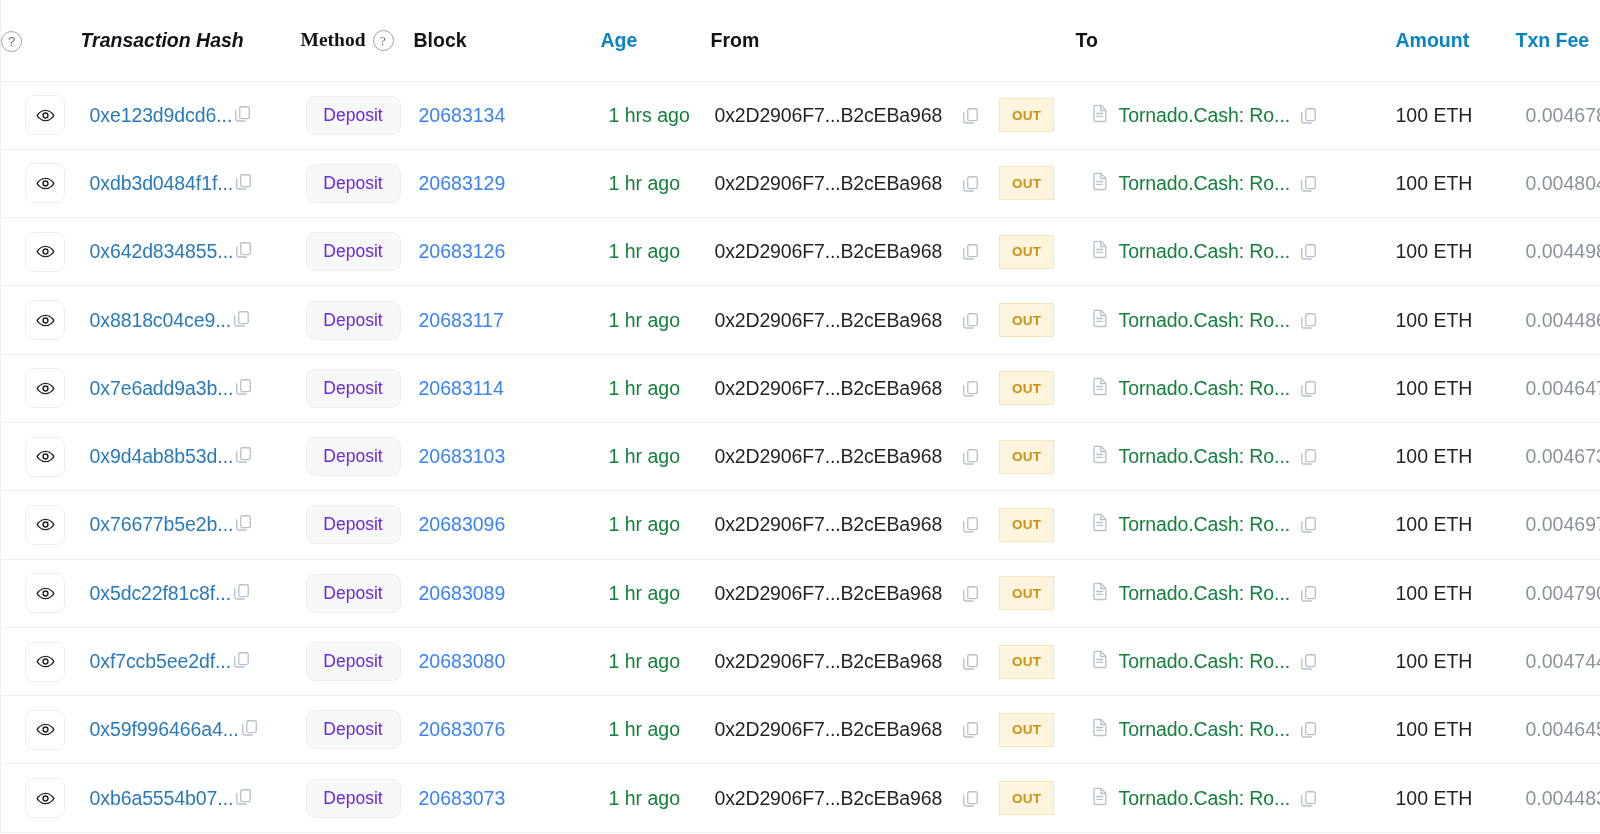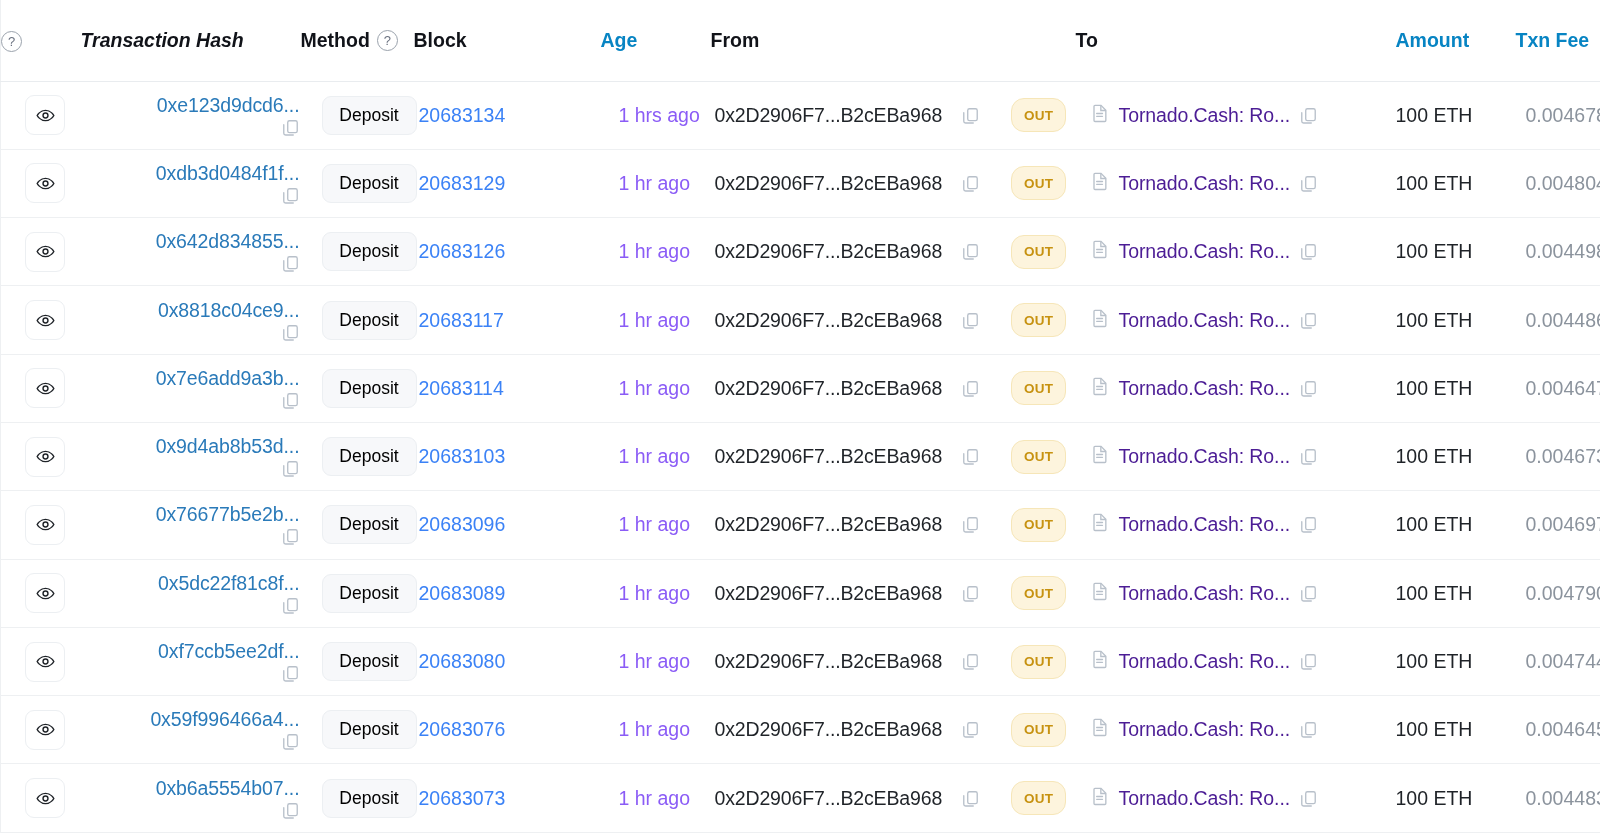--- a/index.html
+++ b/index.html
@@ -58,21 +58,21 @@
 
   .head-pad-hash   { padding-left: 9px; font-style: italic; }
   .head-pad-method { padding-left: 6px; }
   .head-pad-block  { padding-left: 5px; }
   .head-pad-age    { padding-left: 2px; margin-left: 21px; }
   .head-pad-from   { padding-left: 4px; }
   .head-pad-to     { padding-left: 44px; }
   .head-pad-amount { padding-left: 22px; }
   .head-pad-fee    { padding-left: 10px; }
 
-  .head-flex { display: flex; align-items: center; gap: 7px; }
+  .head-flex { display: flex; align-items: center; gap: 7px; font-family: Liberation Serif, serif; }
 
   
   .qmark {
     display: inline-flex;
     align-items: center;
     justify-content: center;
     width: 21px;
     height: 21px;
     border-radius: 50%;
     border: 1.4px solid #9aa2ac;
@@ -90,75 +90,74 @@
     border: 1px solid #eceff2;
     border-radius: 9px;
     background: #ffffff;
     display: flex;
     align-items: center;
     justify-content: center;
     cursor: pointer;
     padding: 0;
   }
 
-  .hash-cell { display: flex; align-items: flex-end; gap: 1px; padding-left: 9px; flex-direction: column; }
+  .hash-cell { display: flex; align-items: flex-start; gap: 1px; padding-left: 9px; }
   .hash-link {
     color: #2a7ab9;
     text-decoration: none;
     font-size: 19.5px;
     letter-spacing: -0.1px;
   }
 
   .copy-icon { flex: none; cursor: pointer; display: inline-flex; }
 
   .method-pill {
     display: inline-flex;
     align-items: center;
     justify-content: center;
     min-width: 95px;
     height: 39px;
     padding: 0 12px;
     border: 1px solid #eceff2;
     border-radius: 9px;
     background: #f7f8fa;
     font-size: 17.5px;
-    color: #000000;
-    margin-left: 21px;
+    color: #6d28d9;
+    margin-left: 5px;
   }
 
   .block-link {
     color: #3b82f6;
     text-decoration: none;
     margin-left: 5px;
   }
 
-  .age-text { margin-left: 18px; color: #8b5cf6; }
+  .age-text { margin-left: 8px; color: #15803d; }
 
   .from-cell { display: flex; align-items: center; gap: 19px; padding-left: 4px; }
   .addr-text { color: #1f2328; letter-spacing: -0.15px; }
 
   .out-badge {
     display: inline-flex;
     align-items: center;
     justify-content: center;
     width: 55px;
     height: 34px;
-    border-radius: 13px;
+    border-radius: 0;
     background: #fdf4dd;
     border: 1px solid #f6e6b8;
     color: #c79211;
     font-size: 13.5px;
     font-weight: bold;
     letter-spacing: 0.3px;
-    margin-left: 12px;
   }
 
   .to-cell { display: flex; align-items: center; gap: 9px; padding-left: 14px; }
   .to-link {
-    color: #4c1d95;
+    color: #15803d;
     text-decoration: none;
     letter-spacing: -0.1px;
   }
 
   .amount-text { color: #1f2328; }
   .fee-text { margin-left: 10px; color: #8b939d; }
 </style>
 </head>
 <body>
 

